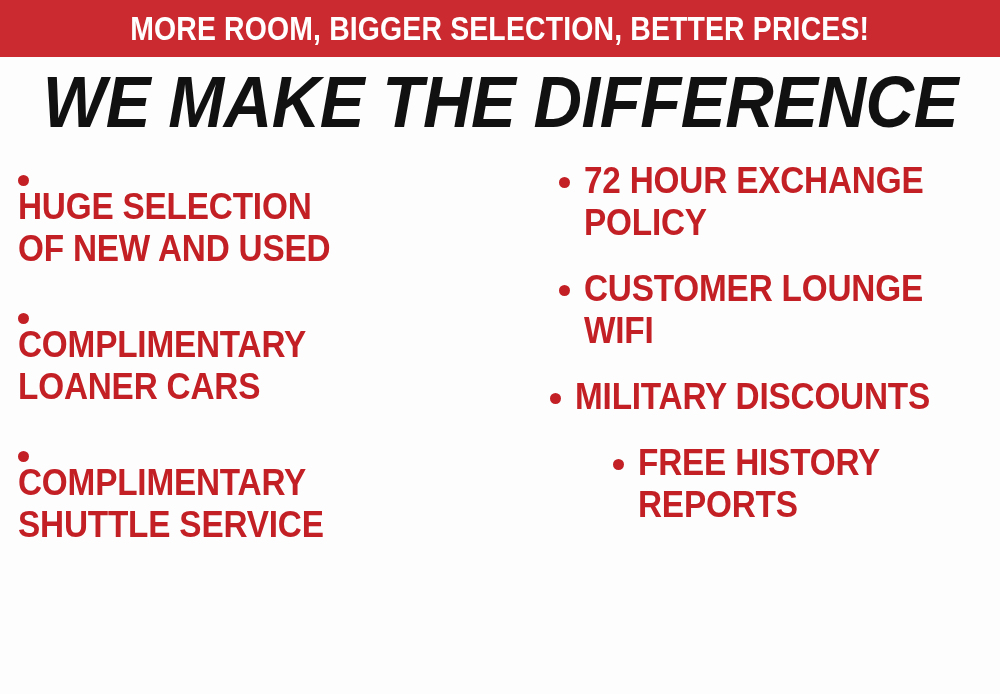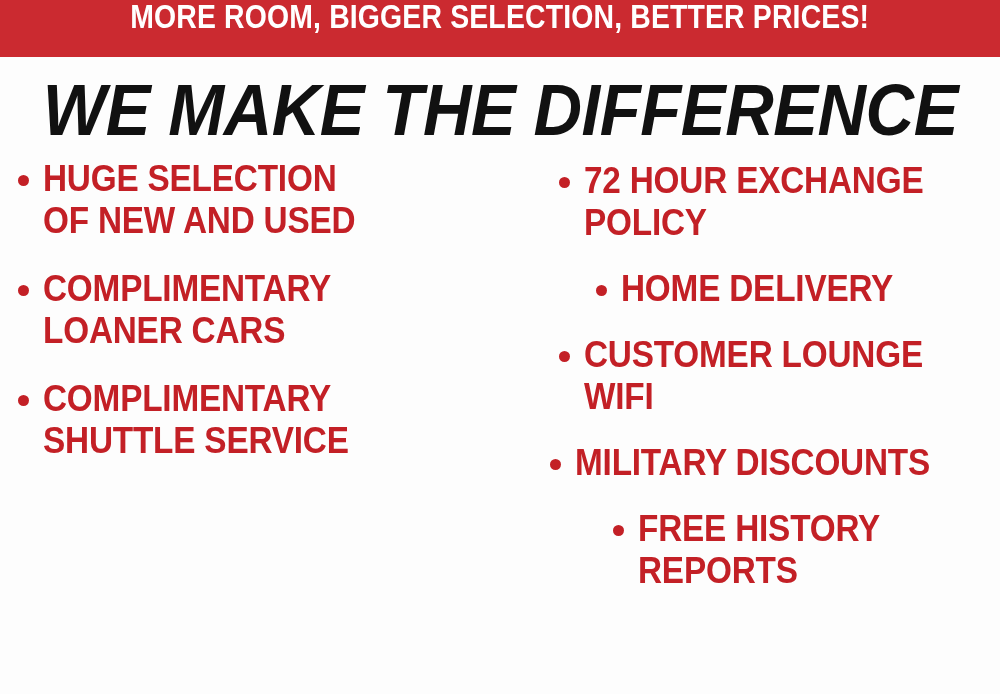--- a/index.html
+++ b/index.html
@@ -24,20 +24,21 @@
 
   
   #banner {
     position: absolute;
     left: 0;
     top: 0;
     width: 1000px;
     height: 57px;
     background: #cb2a30;
     display: flex;
+    align-items: center;
     justify-content: center;
   }
   #banner-text {
     color: #ffffff;
     font-family: "Liberation Sans", sans-serif;
     font-weight: bold;
     font-size: 33px;
     line-height: 1;
     letter-spacing: 0.2px;
     white-space: nowrap;
@@ -49,21 +50,20 @@
   
   #headline {
     position: absolute;
     left: 0;
     top: 62px;
     width: 1000px;
     height: 78px;
     display: flex;
     align-items: center;
     justify-content: center;
-    margin-top: 8px;
   }
   #headline-text {
     color: #111111;
     font-family: "Liberation Sans", sans-serif;
     font-weight: bold;
     font-style: italic;
     font-size: 73px;
     line-height: 1;
     white-space: nowrap;
     transform: scaleX(0.92);
@@ -99,21 +99,21 @@
     font-size: 37px;
     line-height: 42px;
     color: #c32026;
     transform: scaleX(0.9);
     transform-origin: left center;
     white-space: pre-line;
     letter-spacing: -0.2px;
   }
 
   
-  #column-left  .bullet-item { margin-bottom: 26px; }
+  #column-left  .bullet-item { margin-bottom: 26px; flex-direction: column; }
   #column-right .bullet-item { margin-bottom: 24px; justify-content: center; }
   #column-right { top: 160px; }
 </style>
 </head>
 <body>
 
 <div id="poster">
 
   <div id="banner">
     <div id="banner-text">MORE ROOM, BIGGER SELECTION, BETTER PRICES!</div>
@@ -148,24 +148,20 @@
   </div>
 
   <div id="column-right" class="column">
 
     <div class="bullet-item">
       <span class="bullet-dot"></span>
       <span class="bullet-label">72 HOUR EXCHANGE
 POLICY</span>
     </div>
 
-    <div class="bullet-item">
-      <span class="bullet-dot"></span>
-      <span class="bullet-label">HOME DELIVERY</span>
-    </div>
 
     <div class="bullet-item">
       <span class="bullet-dot"></span>
       <span class="bullet-label">CUSTOMER LOUNGE
 WIFI</span>
     </div>
 
     <div class="bullet-item">
       <span class="bullet-dot"></span>
       <span class="bullet-label">MILITARY DISCOUNTS</span>

